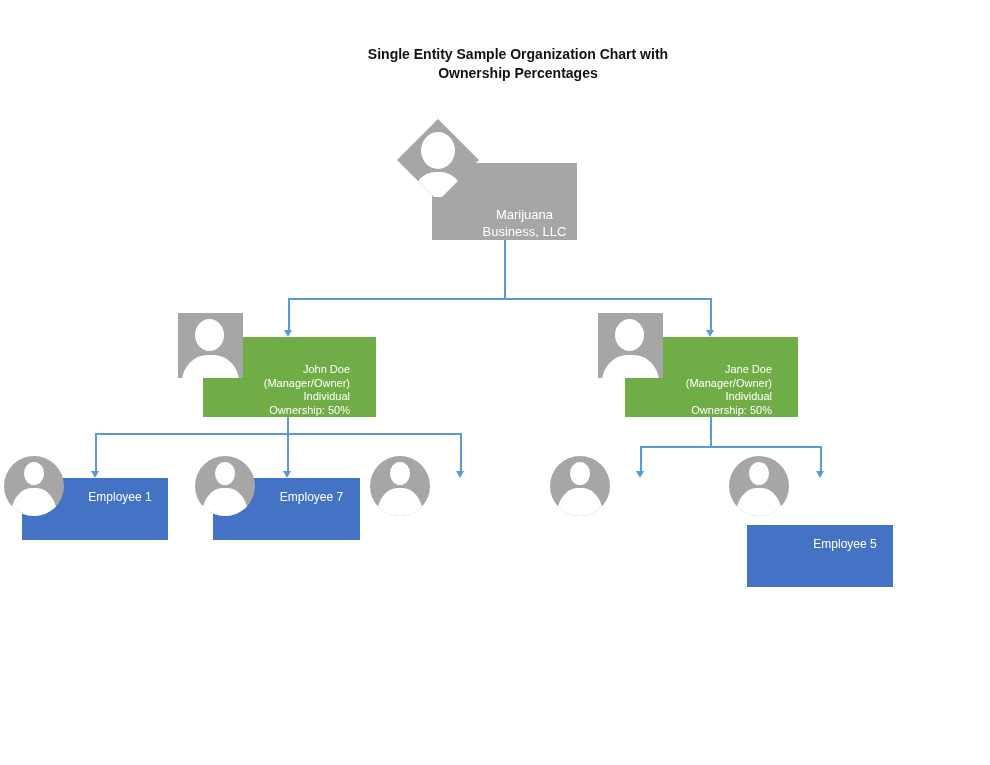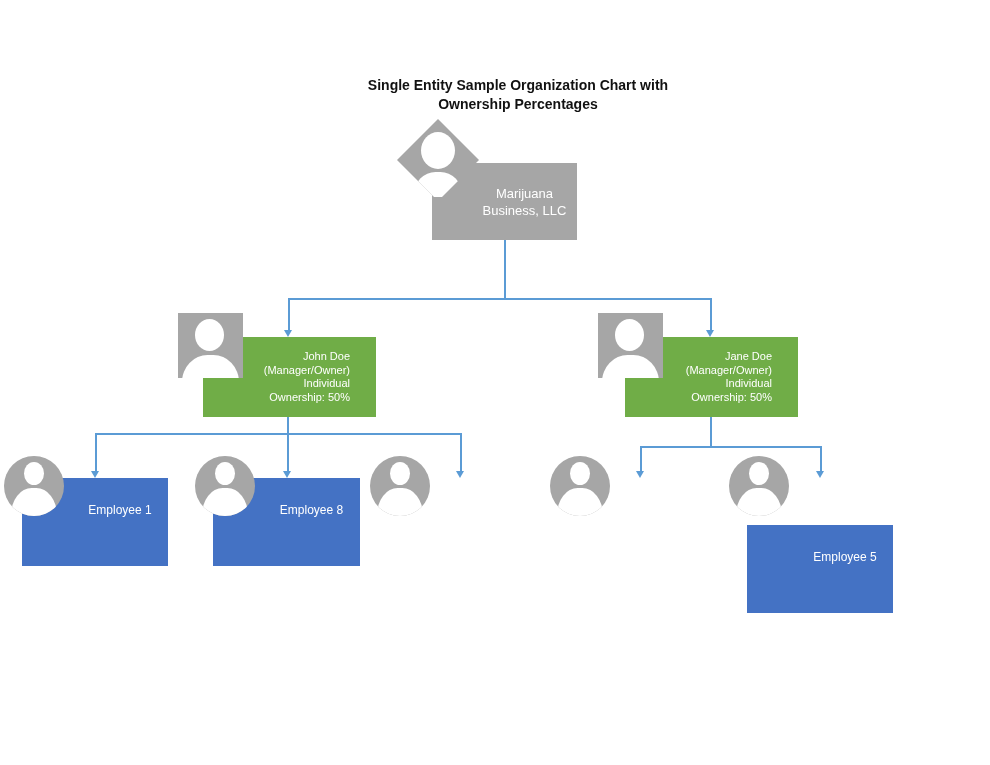--- a/index.html
+++ b/index.html
@@ -2,41 +2,41 @@
 <html><head>
 <meta charset="utf-8">
 <style>
   html,body { margin:0; padding:0; background:#ffffff; }
   .canvas {
     position:relative; width:990px; height:765px; background:#ffffff;
     font-family:"Liberation Sans", sans-serif; overflow:hidden;
   }
   
   .chart-title {
-    position:absolute; left:268px; top:76px; width:500px;
+    position:absolute; left:268px; top:45px; width:500px;
     text-align:center; font-size:14px; font-weight:bold; color:#111111;
     line-height:19px;
   }
   
   .box {
     position:absolute; box-sizing:border-box; color:#ffffff;
-    display:flex; flex-direction:column; justify-content:center; z-index:2;
+    display:flex; flex-direction:column; justify-content:flex-end; z-index:2;
   }
   .box-root {
     left:432px; top:163px; width:145px; height:77px; background:#A6A6A6;
     padding-left:40px; text-align:center; font-size:13px; line-height:17px;
   }
   .box-manager {
     top:337px; width:173px; height:80px; background:#70AD47;
     padding-right:26px; text-align:right; font-size:11px; line-height:13.5px;
   }
   .box-john { left:203px; }
   .box-jane { left:625px; }
   .box-employee {
-    top:478px; height:88px; background:#4472C4;
+    top:478px; height:62px; background:#4472C4;
     flex-direction:row; align-items:center; justify-content:center;
     padding-left:50px; padding-bottom:24px; font-size:12px;
   }
   
   .v-line { position:absolute; width:1.5px; background:#5B9BD5; z-index:1; }
   .h-line { position:absolute; height:1.5px; background:#5B9BD5; z-index:1; }
   .arrow-down {
     position:absolute; width:0; height:0; z-index:1;
     border-left:4.5px solid transparent; border-right:4.5px solid transparent;
     border-top:7px solid #5B9BD5;
@@ -135,21 +135,21 @@
 
   <div class="box box-employee" style="left:22px; width:146px;">
     <span>Employee 1</span>
   </div>
   <div class="avatar-circle" style="left:4px;">
     <div class="p-head"></div>
     <div class="p-body"></div>
   </div>
 
   <div class="box box-employee" style="left:213px; width:147px;">
-    <span>Employee 8</span>
+    <span>Employee 7</span>
   </div>
   <div class="avatar-circle" style="left:195px;">
     <div class="p-head"></div>
     <div class="p-body"></div>
   </div>
 
   <div class="avatar-circle" style="left:370px;">
     <div class="p-head"></div>
     <div class="p-body"></div>
   </div>

